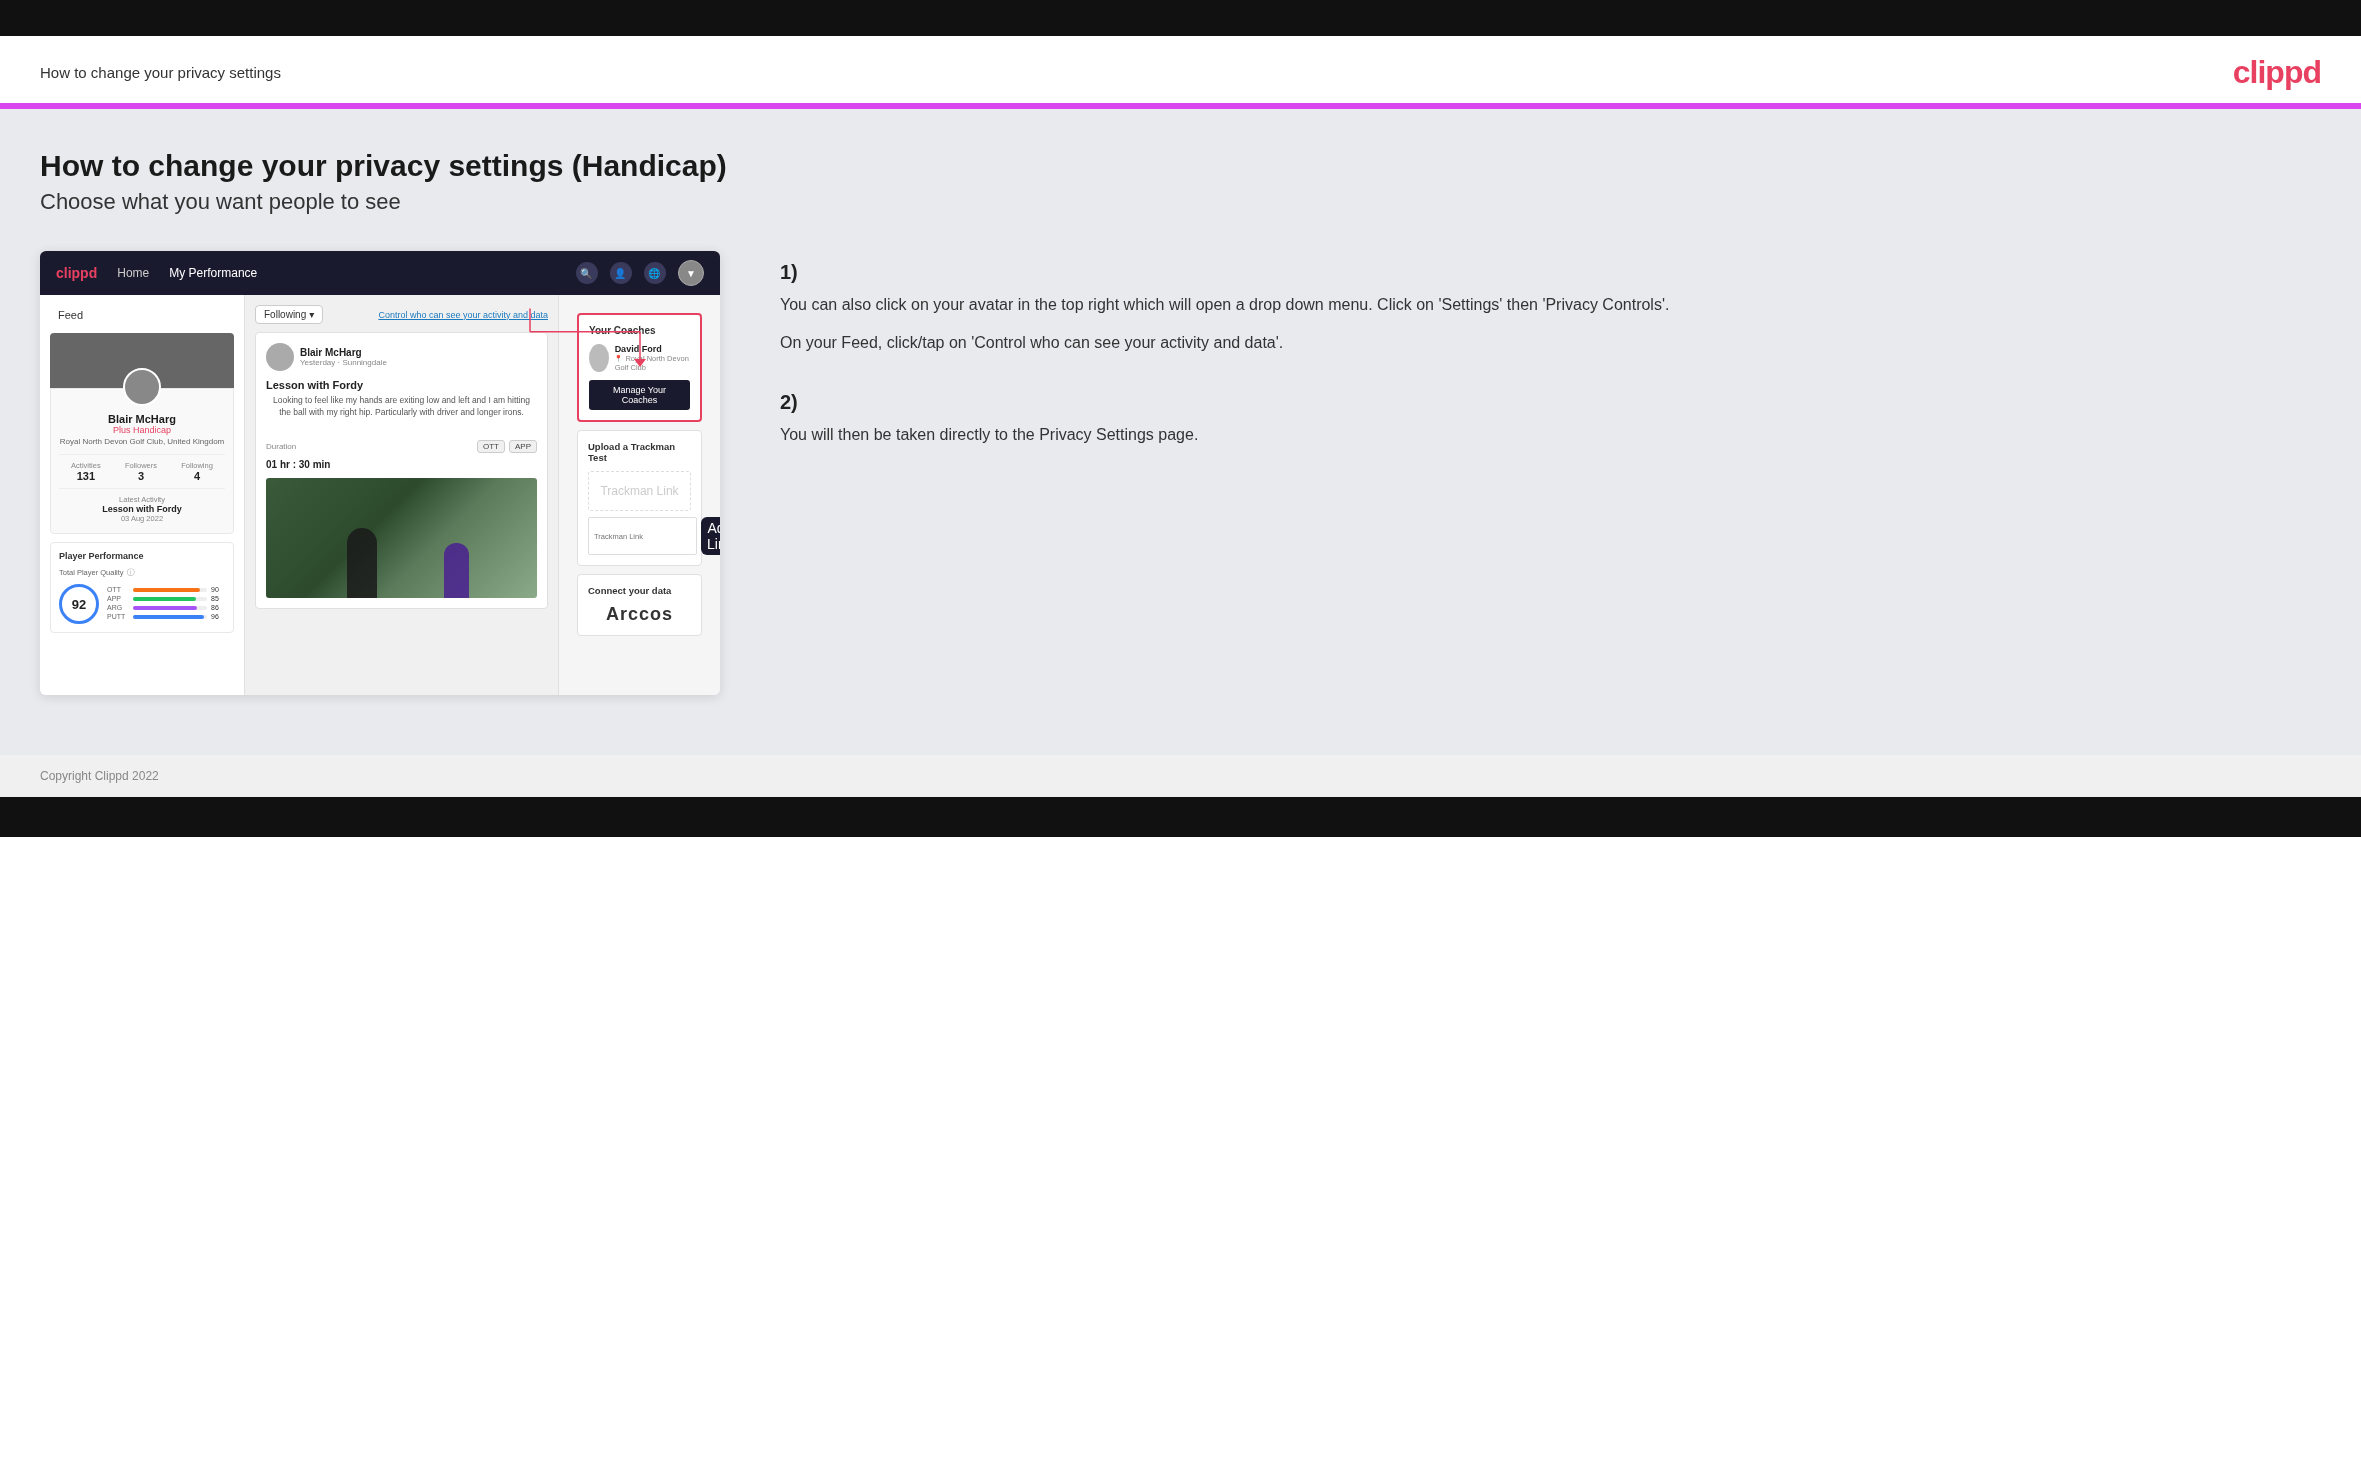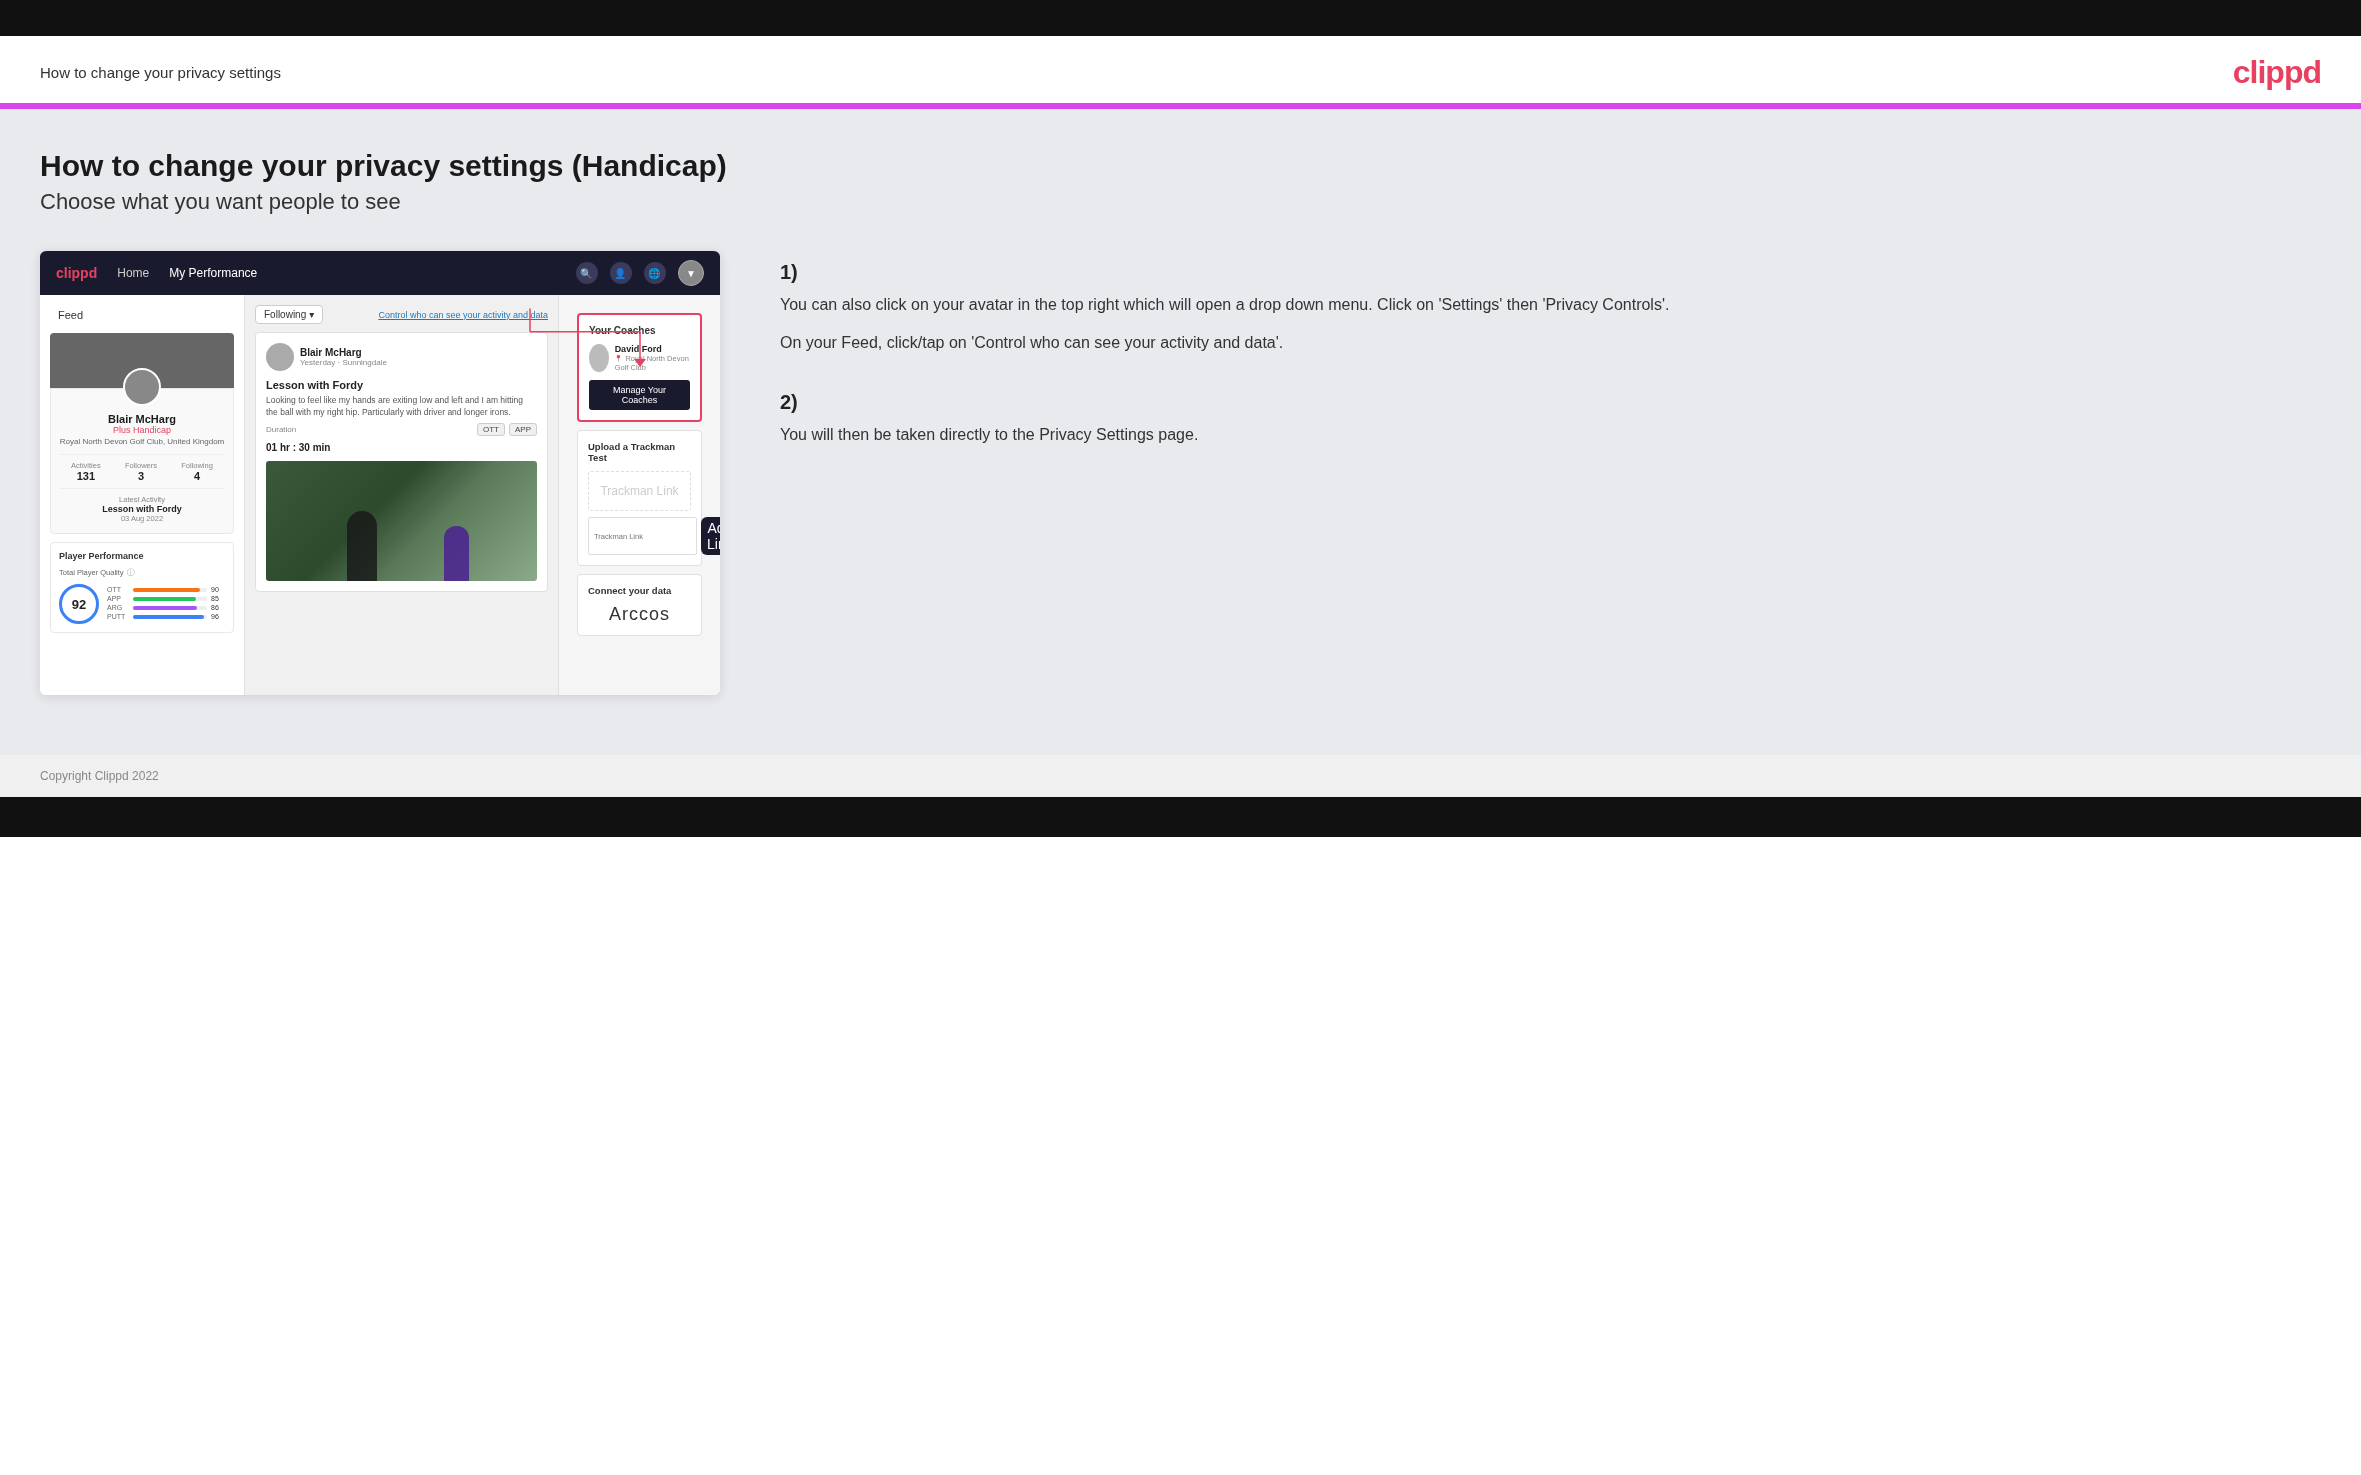--- a/index.html
+++ b/index.html
@@ -339,22 +339,23 @@
       color: #888;
     }
     .mock-card-title {
       font-size: 11px;
       font-weight: 600;
       margin-bottom: 4px;
     }
     .mock-card-desc {
       font-size: 8.5px;
       color: #555;
-      margin-bottom: 4px;
+      margin-bottom: 21px;
       line-height: 1.4;
+      text-align: center;
     }
     .mock-duration-row {
       display: flex;
       align-items: center;
       justify-content: space-between;
       margin-bottom: 6px;
     }
     .mock-duration-label {
       font-size: 8px;
       color: #888;
@@ -508,21 +509,21 @@
     }
     .mock-connect-title {
       font-size: 9.5px;
       font-weight: 600;
       color: #333;
       margin-bottom: 8px;
     }
     .mock-arccos {
       text-align: center;
       font-size: 18px;
-      font-weight: 400;
+      font-weight: 700;
       color: #333;
       letter-spacing: 1px;
     }
     
     .red-arrow-overlay {
       position: absolute;
       top: 0;
       left: 0;
       width: 100%;
       height: 100%;

